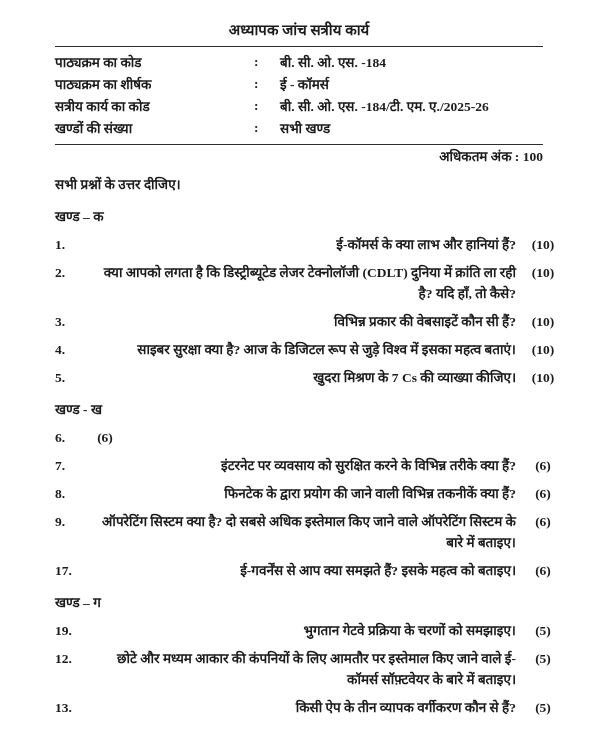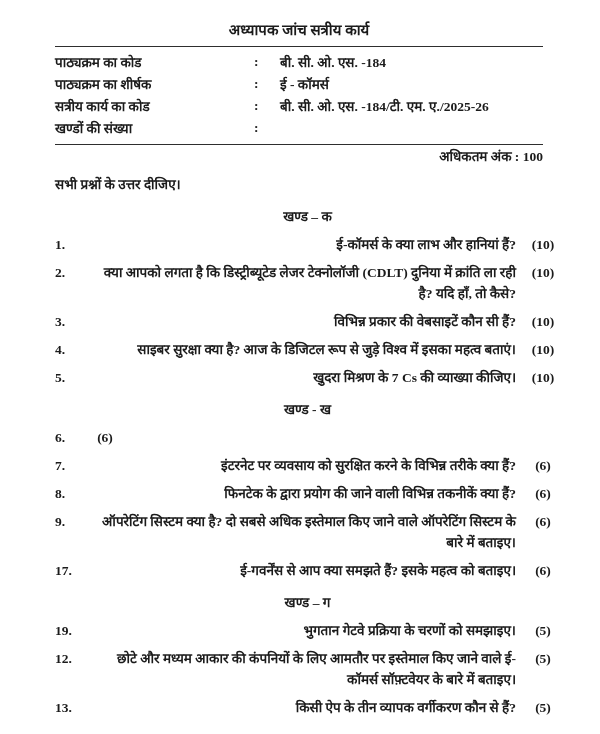--- a/index.html
+++ b/index.html
@@ -36,21 +36,21 @@
   .meta-colon { width: 26px; }
   .meta-value { flex: 1; }
   .max-marks {
     width: 488px;
     text-align: right;
     padding: 3px 0 1px 0;
     line-height: 18px;
   }
   .instruction { margin: 8px 0 0 0; line-height: 20px; }
   .section-heading {
-    text-align: center;
+    text-align: left;
     margin: 12px 0 7px 0;
     line-height: 20px;
   }
   .q {
     display: flex;
     align-items: flex-start;
     margin-bottom: 7px;
     line-height: 21px;
   }
   .q-num   { width: 33px; flex: none; }
@@ -78,20 +78,21 @@
       <span class="meta-value">ई - कॉमर्स</span>
     </div>
     <div class="meta-row">
       <span class="meta-label">सत्रीय कार्य का कोड</span>
       <span class="meta-colon">:</span>
       <span class="meta-value">बी. सी. ओ. एस. -184/टी. एम. ए./2025-26</span>
     </div>
     <div class="meta-row">
       <span class="meta-label">खण्डों की संख्या</span>
       <span class="meta-colon">:</span>
+      <span class="meta-value">सभी खण्ड</span>
     </div>
   </div>
 
   <hr class="rule">
 
   <div class="max-marks">अधिकतम अंक : 100</div>
 
   <div class="instruction">सभी प्रश्नों के उत्तर दीजिए।</div>
 
   <div>

